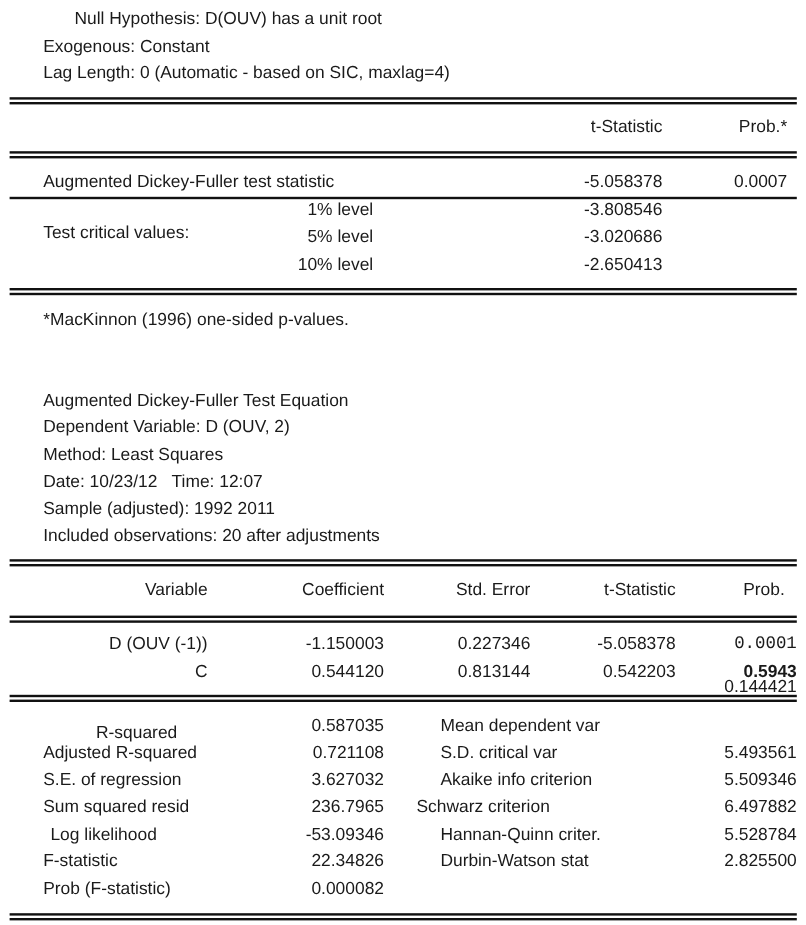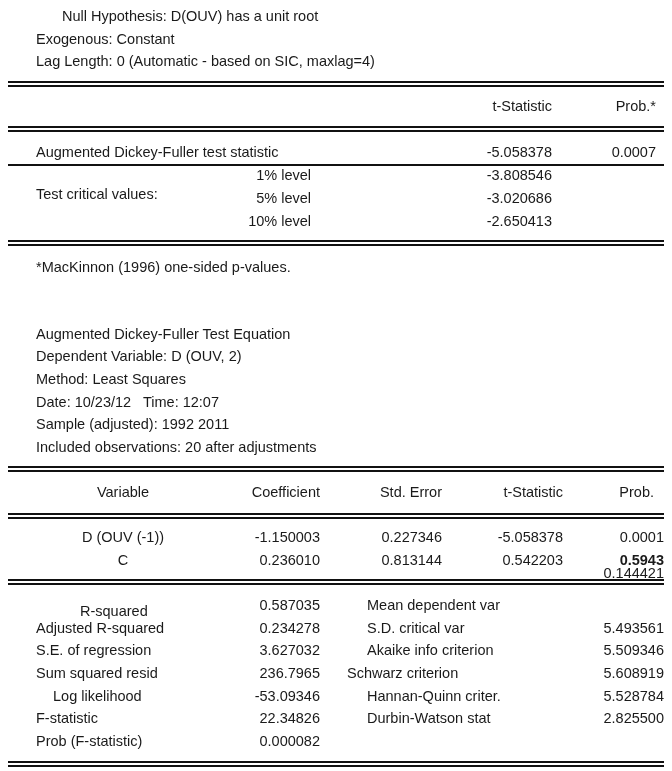--- a/index.html
+++ b/index.html
@@ -11,21 +11,21 @@
     .abs { position: absolute; white-space: nowrap; line-height: 22px; }
     .hr-double {
       position: absolute; left: 8px; width: 656px; height: 2px;
       border-top: 2px solid #111; border-bottom: 2px solid #111;
     }
     .hr-single {
       position: absolute; left: 8px; width: 656px; height: 0;
       border-top: 2px solid #111;
     }
     .r { text-align: right; }
-    .c { text-align: center; }
+    .c { text-align: right; }
     .bold { font-weight: bold; }
   </style>
 </head>
 <body>
 
 <div class="abs" style="left:36px; top:5px;margin-left:26px;">Null Hypothesis: D(OUV) has a unit root</div>
 <div class="abs" style="left:36px; top:28px;">Exogenous: Constant</div>
 <div class="abs" style="left:36px; top:50px;">Lag Length: 0 (Automatic - based on SIC, maxlag=4)</div>
 
 <div class="hr-double" style="top:81px;"></div>
@@ -62,56 +62,56 @@
 <div class="abs r" style="right:230px; top:481px;">Std. Error</div>
 <div class="abs r" style="right:109px; top:481px;">t-Statistic</div>
 <div class="abs r" style="right:18px; top:481px;">Prob.</div>
 <div class="hr-double" style="top:513px;"></div>
 
 <div>
   <div class="abs c" style="left:73px; width:100px; top:526px;">D (OUV (-1))</div>
   <div class="abs r" style="right:352px; top:526px;">-1.150003</div>
   <div class="abs r" style="right:230px; top:526px;">0.227346</div>
   <div class="abs r" style="right:109px; top:526px;">-5.058378</div>
-  <div class="abs r" style="right:8px; top:526px;">0.0001</div>
+  <div class="abs r" style="right:8px; top:526px;font-family:Liberation Mono, monospace;">0.0001</div>
 </div>
 <div>
   <div class="abs c" style="left:73px; width:100px; top:549px;">C</div>
-  <div class="abs r" style="right:352px; top:549px;">0.236010</div>
+  <div class="abs r" style="right:352px; top:549px;">0.544120</div>
   <div class="abs r" style="right:230px; top:549px;">0.813144</div>
   <div class="abs r" style="right:109px; top:549px;">0.542203</div>
   <div class="abs r bold" style="right:8px; top:549px;">0.5943</div>
 </div>
 <div class="hr-double" style="top:579px;"></div>
 
 <div>
   <div class="abs" style="left:36px; top:600px;margin-left:44px;">R-squared</div>
   <div class="abs r" style="right:352px; top:594px;">0.587035</div>
   <div class="abs" style="left:36px; top:617px;">Adjusted R-squared</div>
-  <div class="abs r" style="right:352px; top:617px;">0.234278</div>
+  <div class="abs r" style="right:352px; top:617px;">0.721108</div>
   <div class="abs" style="left:36px; top:639px;">S.E. of regression</div>
   <div class="abs r" style="right:352px; top:639px;">3.627032</div>
   <div class="abs" style="left:36px; top:662px;">Sum squared resid</div>
   <div class="abs r" style="right:352px; top:662px;">236.7965</div>
-  <div class="abs" style="left:53px; top:685px;">Log likelihood</div>
+  <div class="abs" style="left:42px; top:685px;">Log likelihood</div>
   <div class="abs r" style="right:352px; top:685px;">-53.09346</div>
   <div class="abs" style="left:36px; top:707px;">F-statistic</div>
   <div class="abs r" style="right:352px; top:707px;">22.34826</div>
   <div class="abs" style="left:36px; top:730px;">Prob (F-statistic)</div>
   <div class="abs r" style="right:352px; top:730px;">0.000082</div>
 </div>
 
 <div>
   <div class="abs" style="left:367px; top:594px;">Mean dependent var</div>
   <div class="abs r" style="right:8px; top:562px;">0.144421</div>
   <div class="abs" style="left:367px; top:617px;">S.D. critical var</div>
   <div class="abs r" style="right:8px; top:617px;">5.493561</div>
   <div class="abs" style="left:367px; top:639px;">Akaike info criterion</div>
   <div class="abs r" style="right:8px; top:639px;">5.509346</div>
   <div class="abs" style="left:347px; top:662px;">Schwarz criterion</div>
-  <div class="abs r" style="right:8px; top:662px;">5.608919</div>
+  <div class="abs r" style="right:8px; top:662px;">6.497882</div>
   <div class="abs" style="left:367px; top:685px;">Hannan-Quinn criter.</div>
   <div class="abs r" style="right:8px; top:685px;">5.528784</div>
   <div class="abs" style="left:367px; top:707px;">Durbin-Watson stat</div>
   <div class="abs r" style="right:8px; top:707px;">2.825500</div>
 </div>
 
 <div class="hr-double" style="top:761px;"></div>
 
 </body></html>

